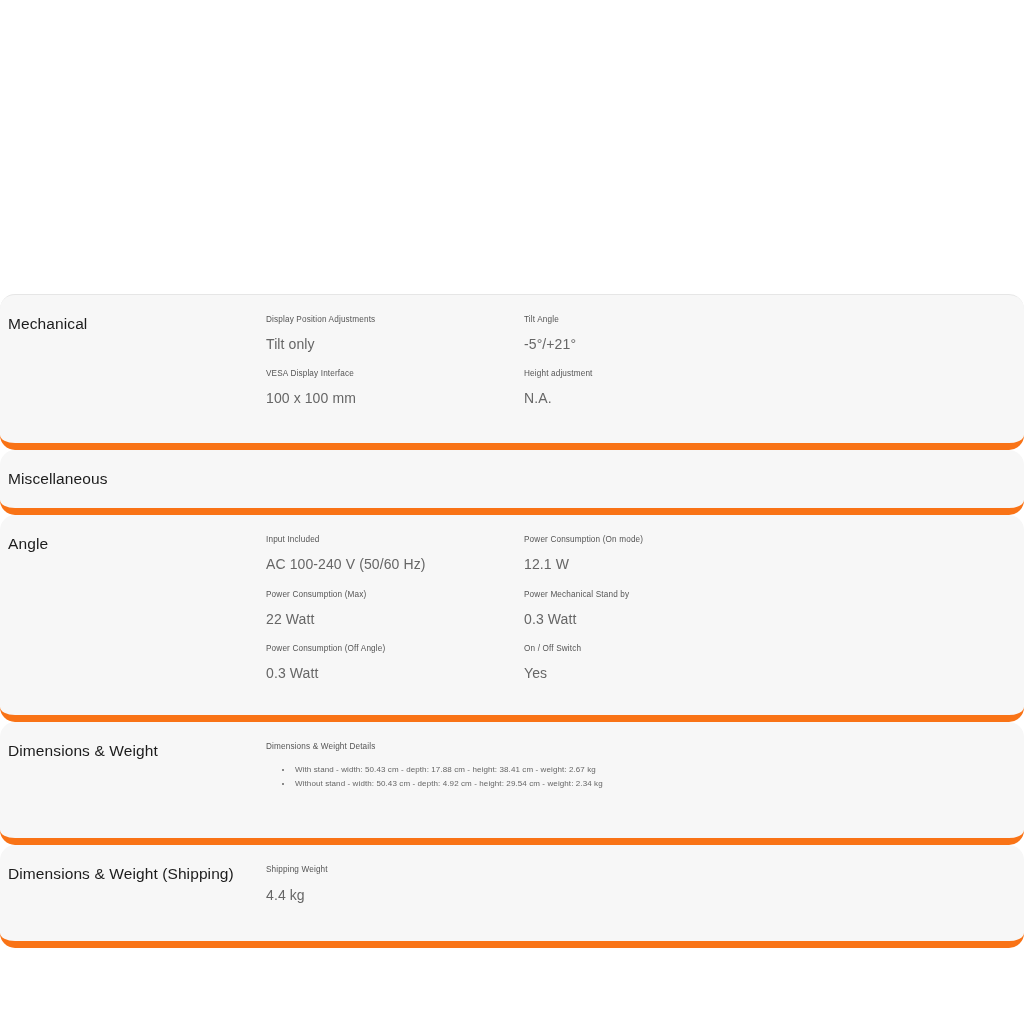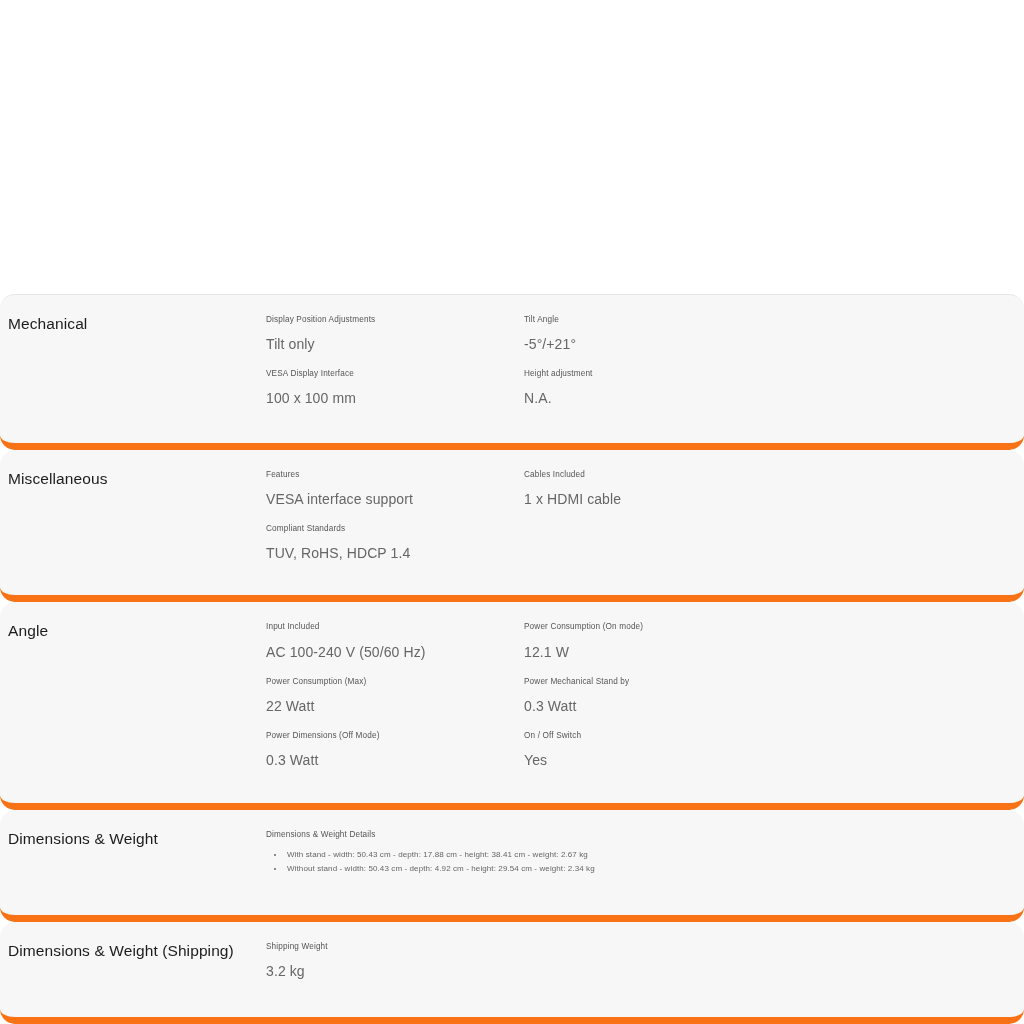--- a/index.html
+++ b/index.html
@@ -75,21 +75,21 @@
   }
 
   .field-value {
     font-size: 14px;
     color: #666666;
     line-height: 1.45;
     letter-spacing: 0.1px;
   }
 
   ul.field-list {
-    margin: 4px;
+    margin: 12px;
     padding-left: 15px;
     list-style-type: disc;
   }
 
   ul.field-list li {
     font-size: 8px;
     color: #666666;
     line-height: 1.5;
     letter-spacing: 0.1px;
     margin-bottom: 2px;
@@ -119,34 +119,20 @@
           <div class="field-value">100 x 100 mm</div>
         </div>
         <div class="field">
           <div class="field-label">Height adjustment</div>
           <div class="field-value">N.A.</div>
         </div>
       </div>
     </div>
     <div class="spec-section sec-miscellaneous">
       <div class="section-title">Miscellaneous</div>
-      <div class="section-fields">
-        <div class="field">
-          <div class="field-label">Features</div>
-          <div class="field-value">VESA interface support</div>
-        </div>
-        <div class="field">
-          <div class="field-label">Cables Included</div>
-          <div class="field-value">1 x HDMI cable</div>
-        </div>
-        <div class="field">
-          <div class="field-label">Compliant Standards</div>
-          <div class="field-value">TUV, RoHS, HDCP 1.4</div>
-        </div>
-      </div>
     </div>
     <div class="spec-section sec-power">
       <div class="section-title">Angle</div>
       <div class="section-fields">
         <div class="field">
           <div class="field-label">Input Included</div>
           <div class="field-value">AC 100-240 V (50/60 Hz)</div>
         </div>
         <div class="field">
           <div class="field-label">Power Consumption (On mode)</div>
@@ -154,21 +140,21 @@
         </div>
         <div class="field">
           <div class="field-label">Power Consumption (Max)</div>
           <div class="field-value">22 Watt</div>
         </div>
         <div class="field">
           <div class="field-label">Power Mechanical Stand by</div>
           <div class="field-value">0.3 Watt</div>
         </div>
         <div class="field">
-          <div class="field-label">Power Dimensions (Off Mode)</div>
+          <div class="field-label">Power Consumption (Off Angle)</div>
           <div class="field-value">0.3 Watt</div>
         </div>
         <div class="field">
           <div class="field-label">On / Off Switch</div>
           <div class="field-value">Yes</div>
         </div>
       </div>
     </div>
     <div class="spec-section sec-dimensions">
       <div class="section-title">Dimensions &amp; Weight</div>
@@ -180,17 +166,17 @@
             <li>Without stand - width: 50.43 cm - depth: 4.92 cm - height: 29.54 cm - weight: 2.34 kg</li>
           </ul>
         </div>
       </div>
     </div>
     <div class="spec-section sec-dimensions">
       <div class="section-title">Dimensions &amp; Weight (Shipping)</div>
       <div class="section-fields">
         <div class="field">
           <div class="field-label">Shipping Weight</div>
-          <div class="field-value">3.2 kg</div>
+          <div class="field-value">4.4 kg</div>
         </div>
       </div>
     </div>
   </div>
 
 </body></html>

